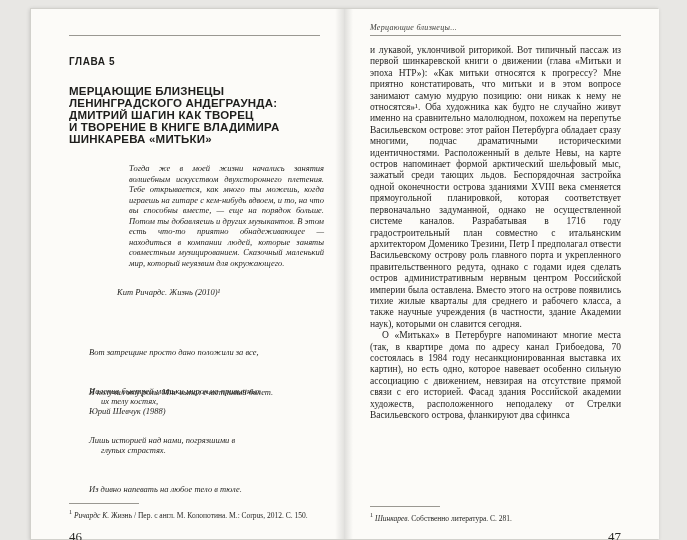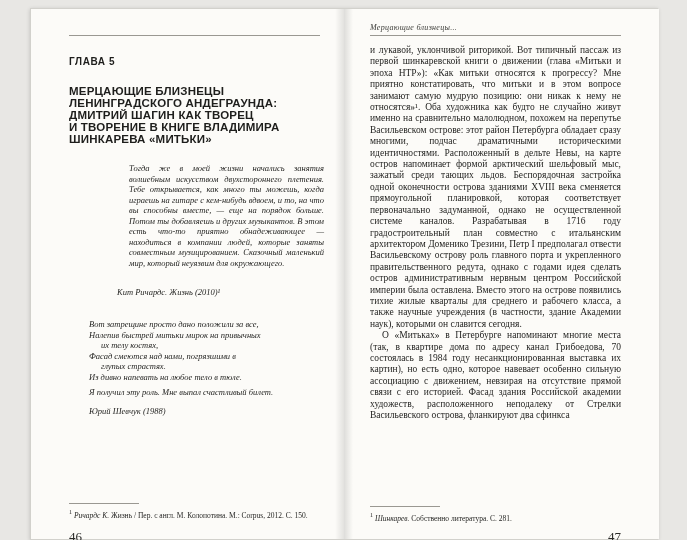--- a/index.html
+++ b/index.html
@@ -77,21 +77,21 @@
     position: absolute; right: 22px;
     font-style: italic; font-size: 8.5px; 
   }
   .attr-1 { top: 278px; left: 86px; }
   .attr-2 { top: 397px; left: 58px; }
 
   .verse {
     position: absolute; top: 310px; left: 58px; width: 172px;
     font-style: italic; font-size: 8.5px; line-height: 10.5px;
   }
-  .verse-line { padding-left: 12px; text-indent: -12px; }
+  .verse-line { padding-left: 12px; text-indent: -12px; margin-top: 28px; }
   .verse-final {
     position: absolute; top: 378px; left: 58px;
     font-style: italic; font-size: 8.5px; white-space: nowrap;
   }
 
   .body-block-left {
     position: absolute; top: 420px; left: 38px; right: 24px;
     font-size: 9.5px; line-height: 11.5px; text-align: justify;
   }
 
@@ -143,21 +143,21 @@
         <span class="title-line">И ТВОРЕНИЕ В КНИГЕ ВЛАДИМИРА</span>
         <span class="title-line">ШИНКАРЕВА «МИТЬКИ»</span>
       </h1>
 
       <p class="epigraph-1">Тогда же в моей жизни начались занятия волшебным искусством двухстороннего плетения. Тебе открывается, как много ты можешь, когда играешь на гитаре с кем-нибудь вдвоем, и то, на что вы способны вместе, — еще на порядок больше. Потом ты добавляешь и других музыкантов. В этом есть что-то приятно обнадеживающее — находиться в компании людей, которые заняты совместным музицированием. Сказочный маленький мир, который неуязвим для окружающего.</p>
       <p class="ep-attr attr-1">Кит Ричардс. Жизнь (2010)¹</p>
 
       <div class="verse">
         <p class="verse-line">Вот затрещине просто дано положили за все,</p>
         <p class="verse-line">Налепив быстрей митьки мирок на привычных их телу костях,</p>
-        <p class="verse-line">Фасад смеются над нами, погрязшими в глупых страстях.</p>
+        <p class="verse-line">Лишь историей над нами, погрязшими в глупых страстях.</p>
         <p class="verse-line">Из дивно напевать на любое тело в тюле.</p>
       </div>
       <p class="verse-final">Я получил эту роль. Мне выпал счастливый билет.</p>
       <p class="ep-attr attr-2">Юрий Шевчук (1988)</p>
 
 
       <div class="fn-rule"></div>
       <p class="footnote"><sup>1</sup>
         <i>Ричардс К.</i>
         <span>Жизнь / Пер. с англ. М. Колопотина. М.: Corpus, 2012. С. 150.</span>

